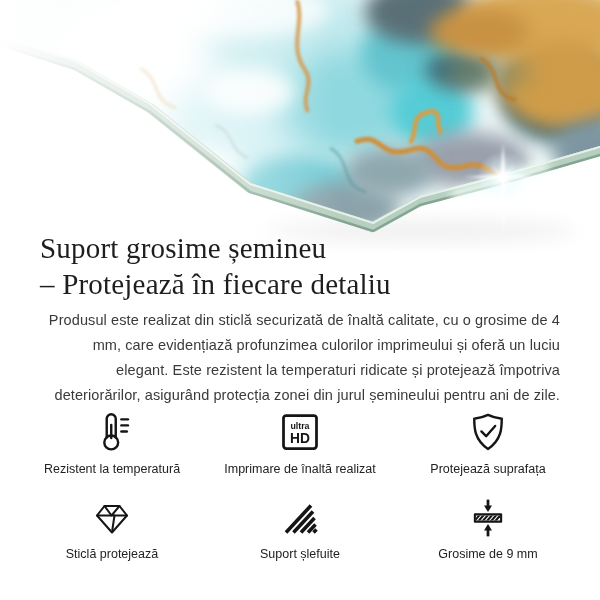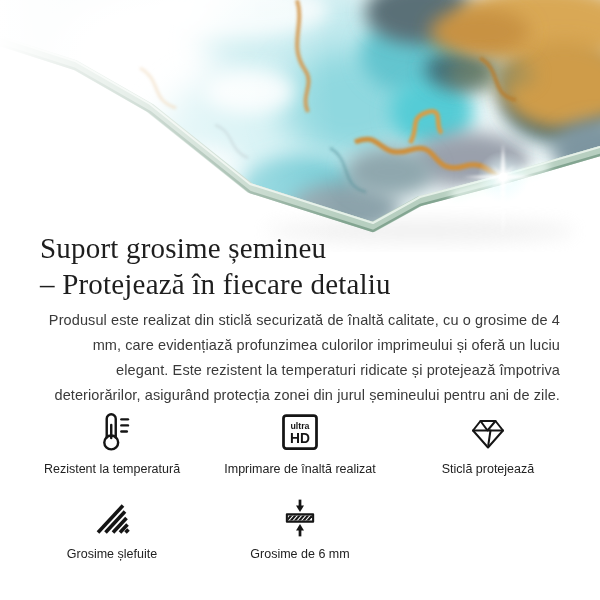--- a/index.html
+++ b/index.html
@@ -141,20 +141,31 @@
         <span class="ficon">
           <svg width="44" height="44" viewBox="0 0 40 40">
             <rect class="ic" x="5" y="5" width="30" height="30" rx="2.5" style="stroke-width:2.5"></rect>
             <text x="20" y="17" font-size="8" font-weight="700" text-anchor="middle" fill="#151515" font-family="Liberation Sans, sans-serif">ultra</text>
             <text x="20" y="30" font-size="12.5" font-weight="800" text-anchor="middle" fill="#151515" font-family="Liberation Sans, sans-serif">HD</text>
           </svg>
         </span>
         <span class="flabel">Imprimare de înaltă realizat</span>
       </div>
 
+      <div class="feature">
+        <span class="ficon">
+          <svg width="44" height="44" viewBox="0 0 40 40">
+            <g class="ic">
+              <path d="M20 4.5 C24 6.5 28.5 7.5 32.5 8 C32.5 16 32.5 27 20 35.5 C7.5 27 7.5 16 7.5 8 C11.5 7.5 16 6.5 20 4.5 Z"></path>
+              <path d="M14 19.5 L18.3 23.8 L26.5 14.5"></path>
+            </g>
+          </svg>
+        </span>
+        <span class="flabel">Protejează suprafața</span>
+      </div>
 
       <div class="feature">
         <span class="ficon">
           <svg width="42" height="40" viewBox="0 0 40 40">
             <g class="ic" style="stroke-width:2">
               <path d="M12.5 7 H27.5 L35 16.5 L20 33.5 L5 16.5 Z"></path>
               <path d="M5 16.5 H35"></path>
               <path d="M12.5 7 L19.5 16.5 L27.5 7"></path>
               <path d="M22.5 16.5 L20.3 31"></path>
             </g>
@@ -168,21 +179,21 @@
           <svg width="42" height="40" viewBox="0 0 40 40">
             <g stroke="#151515" stroke-width="3.6" stroke-linecap="butt">
               <line x1="6" y1="33.5" x2="31" y2="6.5"></line>
               <line x1="13.5" y1="33.5" x2="33" y2="12.5"></line>
               <line x1="21" y1="33.5" x2="34.5" y2="19"></line>
               <line x1="28" y1="33.5" x2="35.5" y2="25.5"></line>
               <line x1="33.5" y1="33.5" x2="36.5" y2="30.5"></line>
             </g>
           </svg>
         </span>
-        <span class="flabel">Grosime șlefuite</span>
+        <span class="flabel">Suport șlefuite</span>
       </div>
 
       <div class="feature">
         <span class="ficon">
           <svg width="44" height="42" viewBox="0 0 40 40">
             <defs>
               <clipPath id="barclip">
                   <rect x="8.6" y="17.6" width="22.8" height="4.8"></rect>
                 </clipPath>
             </defs>
@@ -194,18 +205,18 @@
               <line x1="18" y1="24" x2="25" y2="16"></line>
               <line x1="22" y1="24" x2="29" y2="16"></line>
               <line x1="26" y1="24" x2="33" y2="16"></line>
             </g>
             <line x1="20" y1="2.5" x2="20" y2="9" stroke="#151515" stroke-width="2.6"></line>
             <path class="icf" d="M16.2 8.2 L20 14.3 L23.8 8.2 Z"></path>
             <line x1="20" y1="37.5" x2="20" y2="31" stroke="#151515" stroke-width="2.6"></line>
             <path class="icf" d="M16.2 31.8 L20 25.7 L23.8 31.8 Z"></path>
           </svg>
         </span>
-        <span class="flabel">Grosime de 6 mm</span>
+        <span class="flabel">Grosime de 9 mm</span>
       </div>
 
     </div>
   </div>
 </div>
 
 </body></html>

